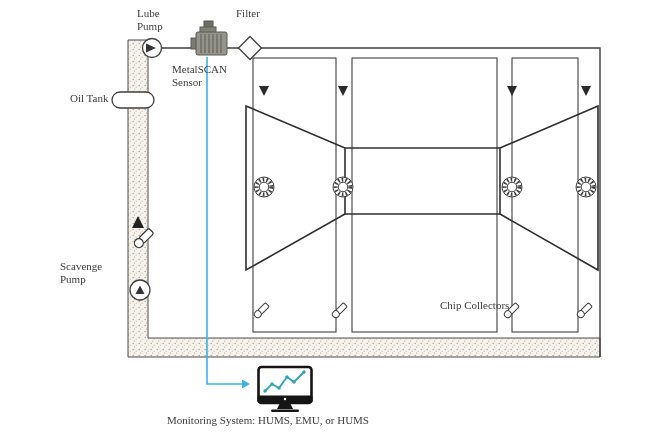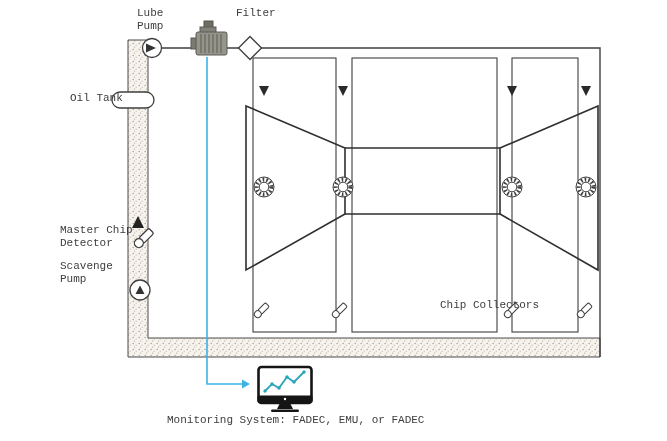--- a/index.html
+++ b/index.html
@@ -1,17 +1,17 @@
 <!DOCTYPE html>
 <html><head>
 <meta charset="utf-8">
 <style>
   html,body{margin:0;padding:0;background:#ffffff;}
   #stage{position:relative;width:667px;height:441px;background:#fff;overflow:hidden;
-         font-family:Liberation Mono, monospace;}
+         font-family:Liberation Serif, serif;}
   #art{position:absolute;left:0;top:0;}
   .lbl{position:absolute;font-size:11px;line-height:1.2;color:#3d3d3d;white-space:pre-line;}
   .ctr{text-align:left;}
 </style>
 </head>
 <body>
 
 <div id="stage">
 
   <svg id="art" width="667" height="441" viewBox="0 0 667 441">
@@ -141,26 +141,26 @@
       <polygon points="280,403 290,403 293,409 277,409" fill="#151515"></polygon>
       <rect x="271" y="409.5" width="28" height="2.6" rx="1.3" fill="#151515"></rect>
     </g>
   </svg>
 
   <div class="lbl" style="left:137px;top:7px;">Lube
 Pump</div>
 
   <div class="lbl ctr" style="left:236px;top:7px;width:30px;">Filter</div>
 
+  <div class="lbl ctr" style="left:172px;top:63px;width:64px;">MetalSCAN
+Sensor</div>
 
   <div class="lbl" style="left:70px;top:92px;">Oil Tank</div>
 
-  <div class="lbl" style="left:60px;top:224px;">Master Chip
-Detector</div>
 
   <div class="lbl" style="left:60px;top:260px;">Scavenge
 Pump</div>
 
   <div class="lbl" style="left:440px;top:299px;">Chip Collectors</div>
 
-  <div class="lbl ctr" style="left:167px;top:414px;width:260px;">Monitoring System: FADEC, EMU, or FADEC</div>
+  <div class="lbl ctr" style="left:167px;top:414px;width:260px;">Monitoring System: HUMS, EMU, or HUMS</div>
 
 </div>
 
 </body></html>

